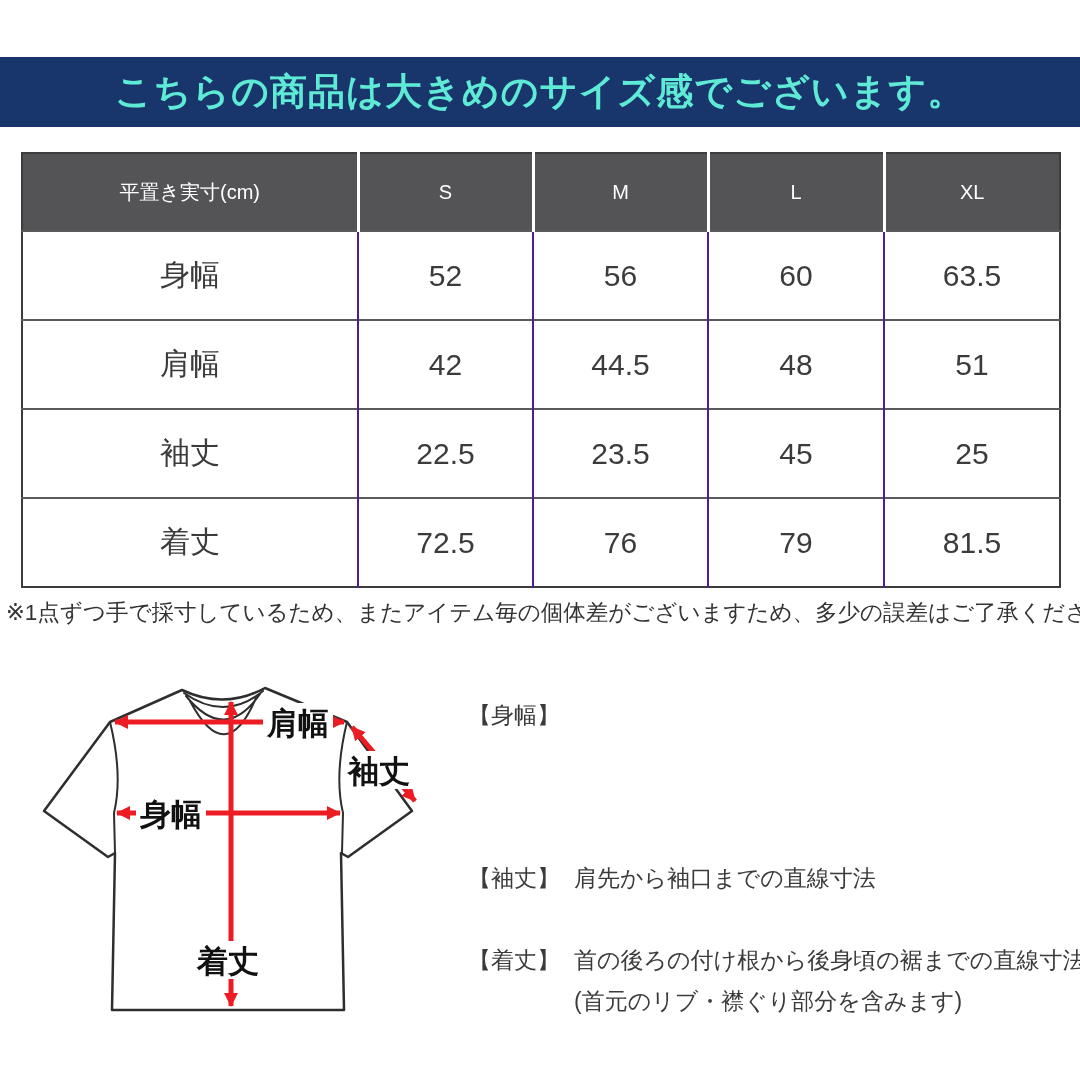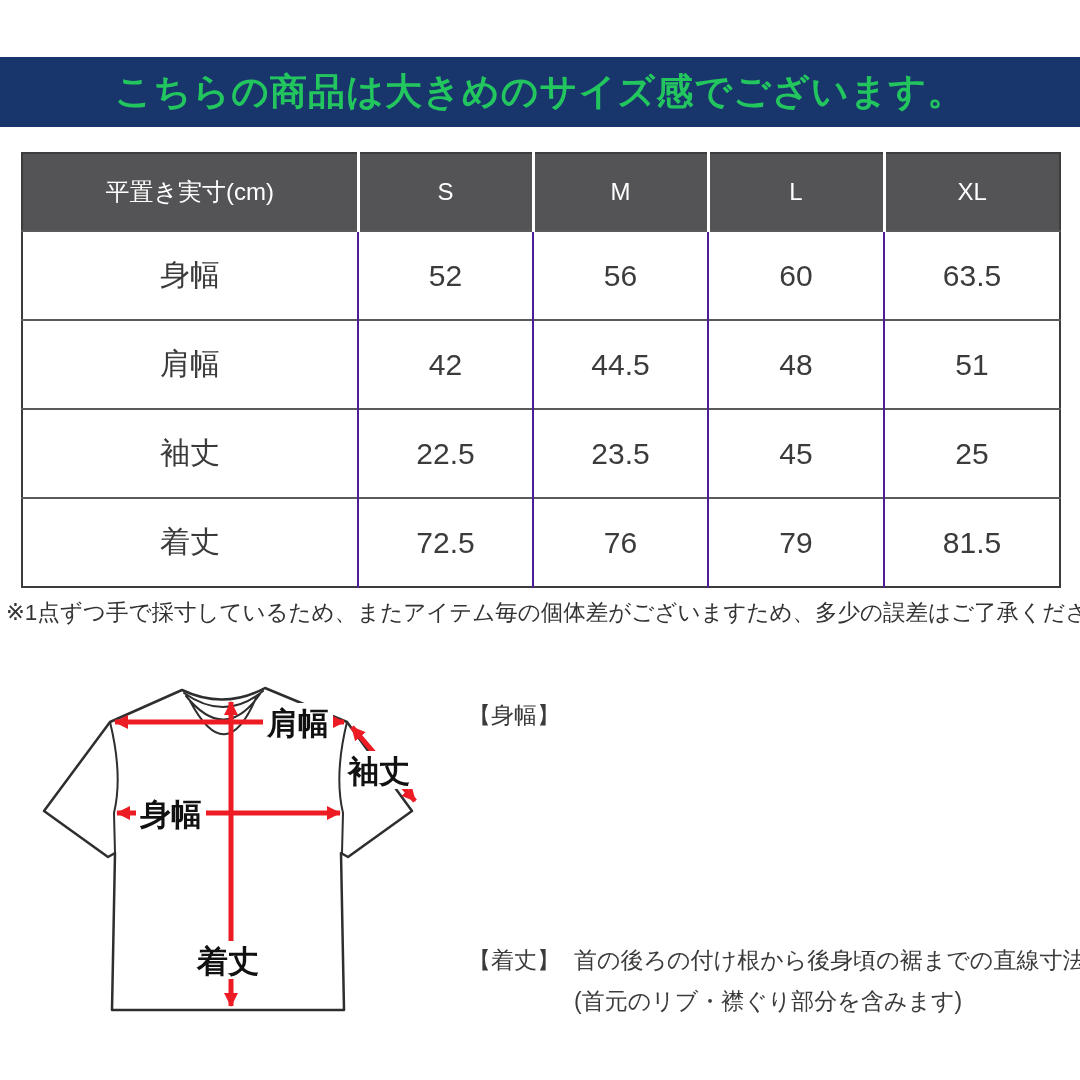--- a/index.html
+++ b/index.html
@@ -14,42 +14,42 @@
 
   
   .banner {
     position: absolute;
     top: 57px; left: 0;
     width: 1080px; height: 70px;
     background: #18356c;
     display: flex; align-items: center; justify-content: center;
   }
   .banner-text {
-    color: #22c55e;
+    color: #5eead4;
     font-size: 37px;
     font-weight: bold;
     letter-spacing: 1px;
     white-space: nowrap;
   }
 
   
   .size-table {
     position: absolute;
     left: 21px; top: 152px;
     width: 1038px;
     border-collapse: collapse;
     table-layout: fixed;
     background: #ffffff;
     border: 2px solid #3c3c3c;
   }
   .size-table th {
     height: 76px;
     background: #545457;
     color: #ffffff;
-    font-size: 24px;
+    font-size: 20px;
     font-weight: 500;
     text-align: center;
     vertical-align: middle;
     padding: 0;
   }
   .size-table th + th { border-left: 3px solid #ffffff; }
   .size-table td {
     height: 87px;
     text-align: center;
     vertical-align: middle;
@@ -193,20 +193,24 @@
     <g>
       <rect class="lbl-bg" x="193" y="291" width="70" height="38"></rect>
       <text class="lbl" x="228" y="322">着丈</text>
     </g>
   </svg>
 
   <div class="defs-block">
     <div class="def-row" style="top:35px">
       <span class="term">【身幅】</span>
     </div>
+    <div class="def-row" style="top:198px">
+      <span class="term">【袖丈】</span>
+      <span class="dtext">肩先から袖口までの直線寸法</span>
+    </div>
     <div class="def-row" style="top:280px">
       <span class="term">【着丈】</span>
       <span class="dtext">
         <span class="dline">首の後ろの付け根から後身頃の裾までの直線寸法</span>
         <span class="dline">(首元のリブ・襟ぐり部分を含みます)</span>
       </span>
     </div>
   </div>
 
 </div>

